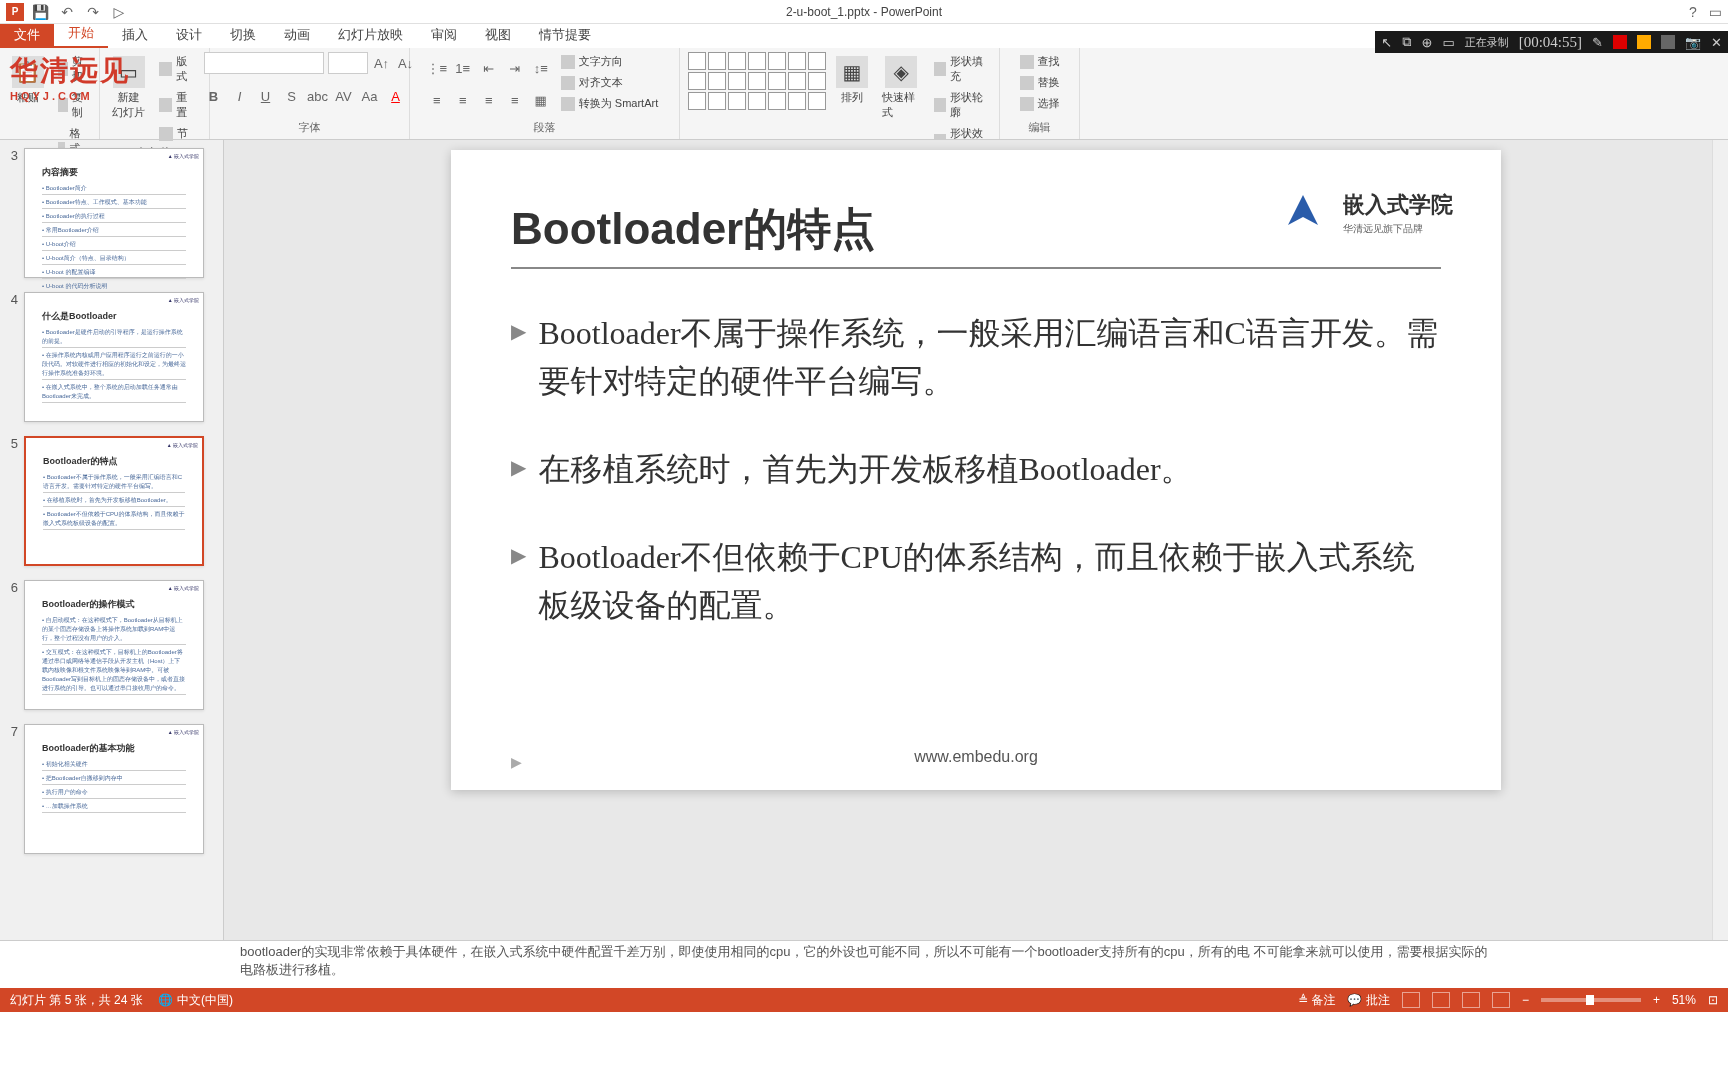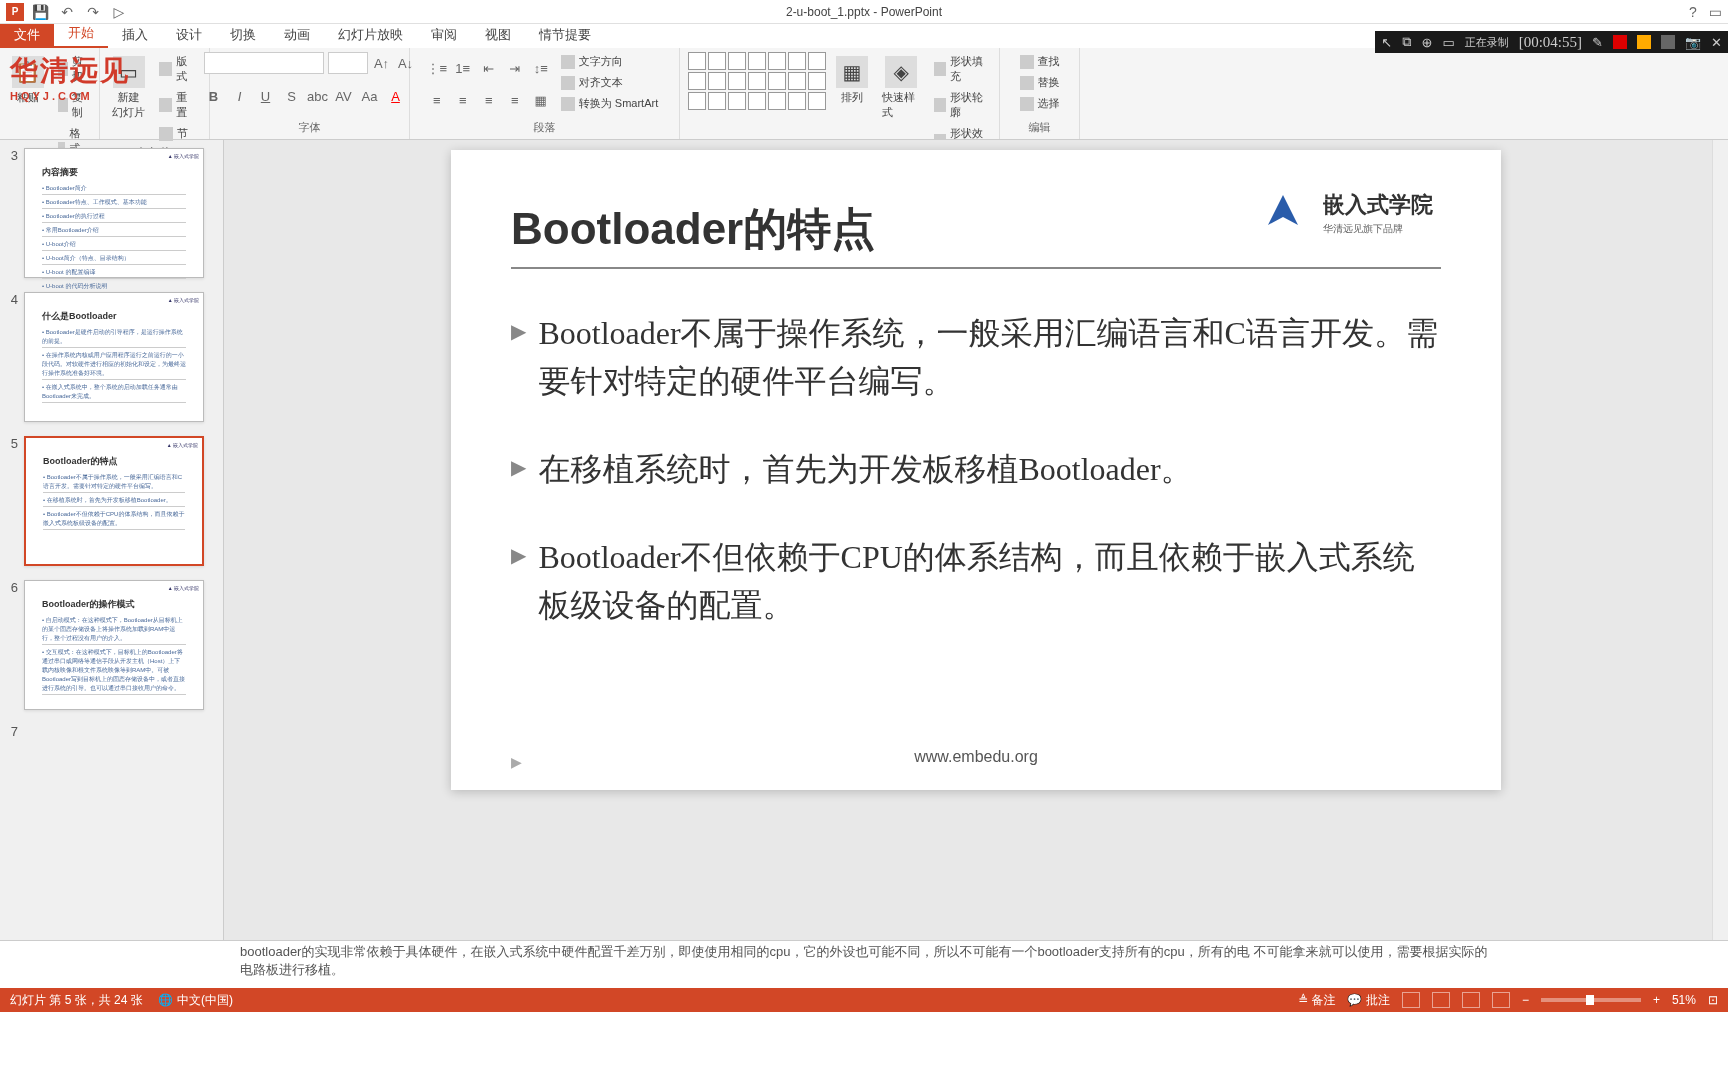--- a/index.html
+++ b/index.html
@@ -60,21 +60,21 @@
 .thumb-num { font-size: 13px; color: #555; width: 14px; text-align: right; }
 .thumb { width: 180px; height: 130px; background: #fff; border: 1px solid #bbb; box-shadow: 0 1px 3px rgba(0,0,0,0.1); padding: 17px; font-size: 7px; color: #333; position: relative; }
 .thumb.active { border: 2px solid #d24726; }
 .thumb-title { font-size: 9px; font-weight: bold; color: #333; margin-bottom: 4px; }
 .thumb-line { border-bottom: 1px solid #ccc; margin: 2px 0; padding: 1px 0; font-size: 6px; color: #4a6a9a; }
 .thumb-logo { position: absolute; right: 4px; top: 4px; font-size: 5px; color: #336; }
 
 
 .slide-area { flex: 1; display: flex; justify-content: center; align-items: flex-start; padding: 10px 40px; background: #e8e8e8; overflow: hidden; position: relative; }
 .slide { width: 1050px; height: 640px; background: #fff; box-shadow: 0 2px 10px rgba(0,0,0,0.2); padding: 50px 60px; position: relative; }
-.slide-logo { position: absolute; right: 68px; top: 40px; display: flex; align-items: center; gap: 20px; }
+.slide-logo { position: absolute; right: 48px; top: 40px; display: flex; align-items: center; gap: 20px; }
 .slide-logo-icon { width: 40px; height: 40px; color: #2a5caa; }
 .slide-logo-text { font-size: 22px; color: #333; font-weight: bold; }
 .slide-logo-sub { font-size: 10px; color: #666; margin-top: 2px; }
 .slide-title { font-size: 44px; font-weight: bold; color: #333; margin-bottom: 8px; font-family: "SimHei", sans-serif; }
 .slide-hr { border: none; border-top: 2px solid #888; margin-bottom: 40px; width: 100%; }
 .slide-bullet { display: flex; align-items: flex-start; gap: 12px; margin-bottom: 40px; }
 .bullet-marker { color: #888; font-size: 20px; margin-top: 10px; }
 .bullet-text { font-size: 32px; color: #333; line-height: 1.5; font-family: "SimSun", serif; }
 .slide-footer { position: absolute; bottom: 24px; left: 0; right: 0; text-align: center; font-size: 16px; color: #555; }
 .slide-footer-marker { position: absolute; bottom: 20px; left: 60px; color: #aaa; font-size: 14px; }
@@ -376,20 +376,28 @@
         <div class="thumb-num">6</div>
         <div class="thumb">
           <div class="thumb-logo">▲ 嵌入式学院</div>
           <div class="thumb-title">Bootloader的操作模式</div>
           <div class="thumb-line">• 自启动模式：在这种模式下，Bootloader从目标机上的某个固态存储设备上将操作系统加载到RAM中运行，整个过程没有用户的介入。</div>
           <div class="thumb-line">• 交互模式：在这种模式下，目标机上的Bootloader将通过串口或网络等通信手段从开发主机（Host）上下载内核映像和根文件系统映像等到RAM中。可被 Bootloader写到目标机上的固态存储设备中，或者直接进行系统的引导。也可以通过串口接收用户的命令。</div>
         </div>
       </div>
       <div class="thumb-wrap">
         <div class="thumb-num">7</div>
+        <div class="thumb">
+          <div class="thumb-logo">▲ 嵌入式学院</div>
+          <div class="thumb-title">Bootloader的基本功能</div>
+          <div class="thumb-line">• 初始化相关硬件</div>
+          <div class="thumb-line">• 把Bootloader自搬移到内存中</div>
+          <div class="thumb-line">• 执行用户的命令</div>
+          <div class="thumb-line">• …加载操作系统</div>
+        </div>
       </div>
     </div>
 
   <div class="slide-area">
     <div class="slide">
       <div class="slide-logo">
         <svg class="slide-logo-icon" viewBox="0 0 40 40">
             <path d="M20 2 L35 32 L20 24 L5 32 Z" fill="#2a5caa"></path>
           </svg>
         <div>

